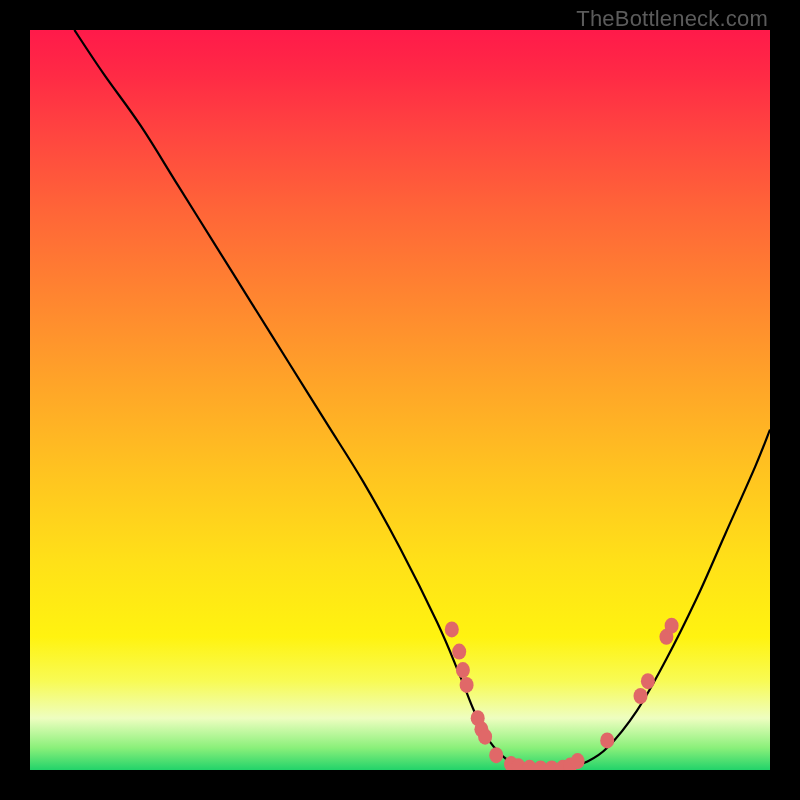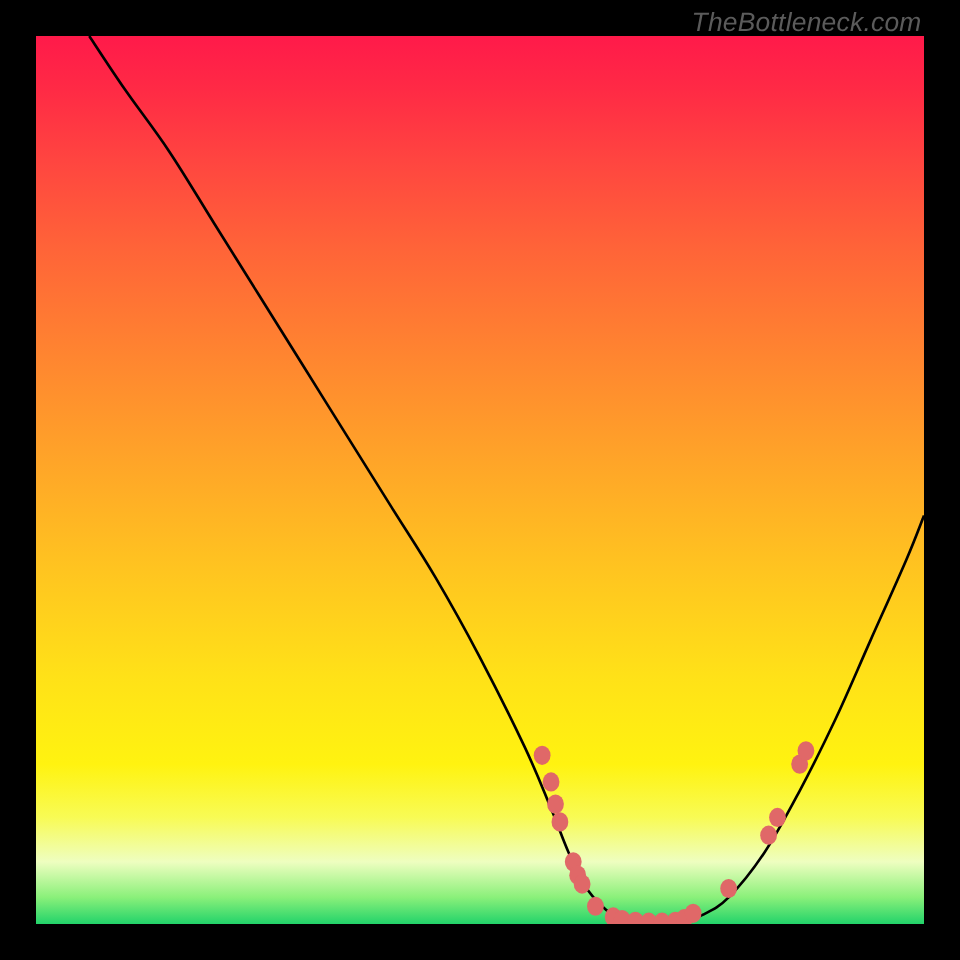--- a/index.html
+++ b/index.html
@@ -8,21 +8,20 @@
     width: 800px;
     height: 800px;
     background: #000;
     overflow: hidden;
     font-family: Arial, Helvetica, sans-serif;
   }
   .stage {
     position: relative;
     width: 800px;
     height: 661px;
-    font-style: italic;
   }
   .plot {
     position: absolute;
     left: 30px;
     top: 30px;
     width: 740px;
     height: 740px;
   }
   .gradient {
     position: absolute;

